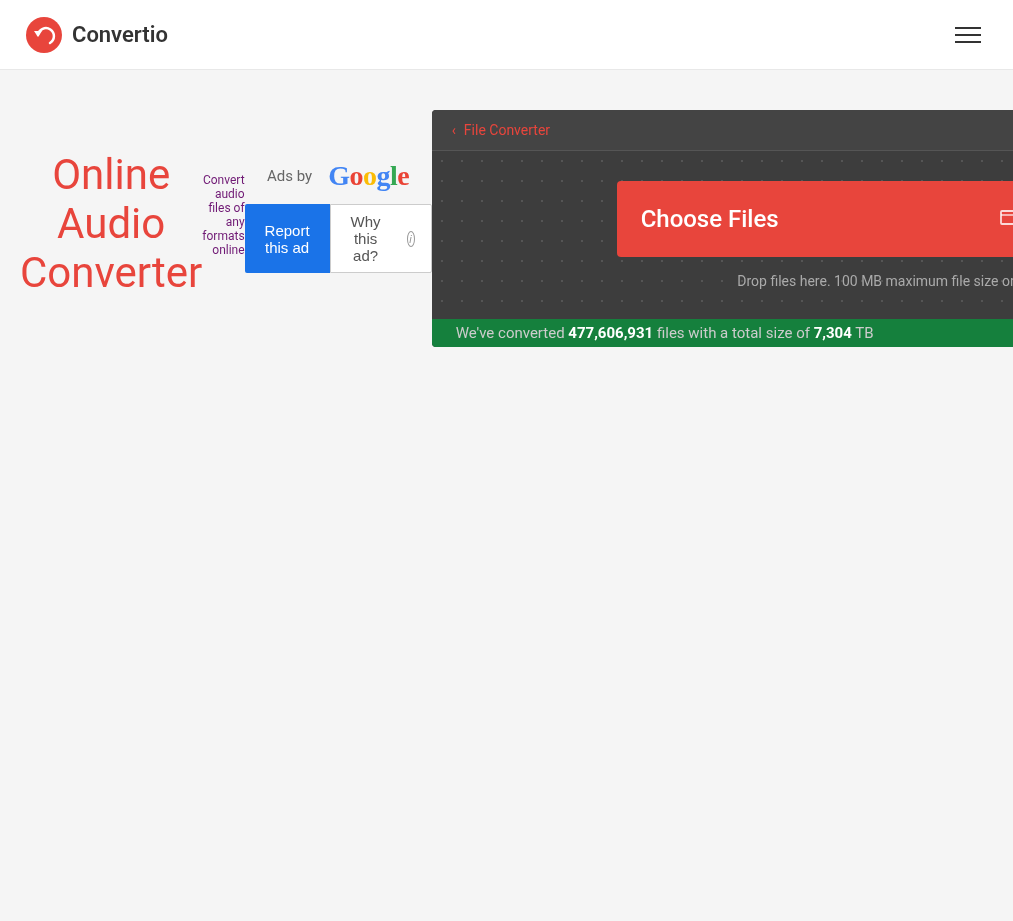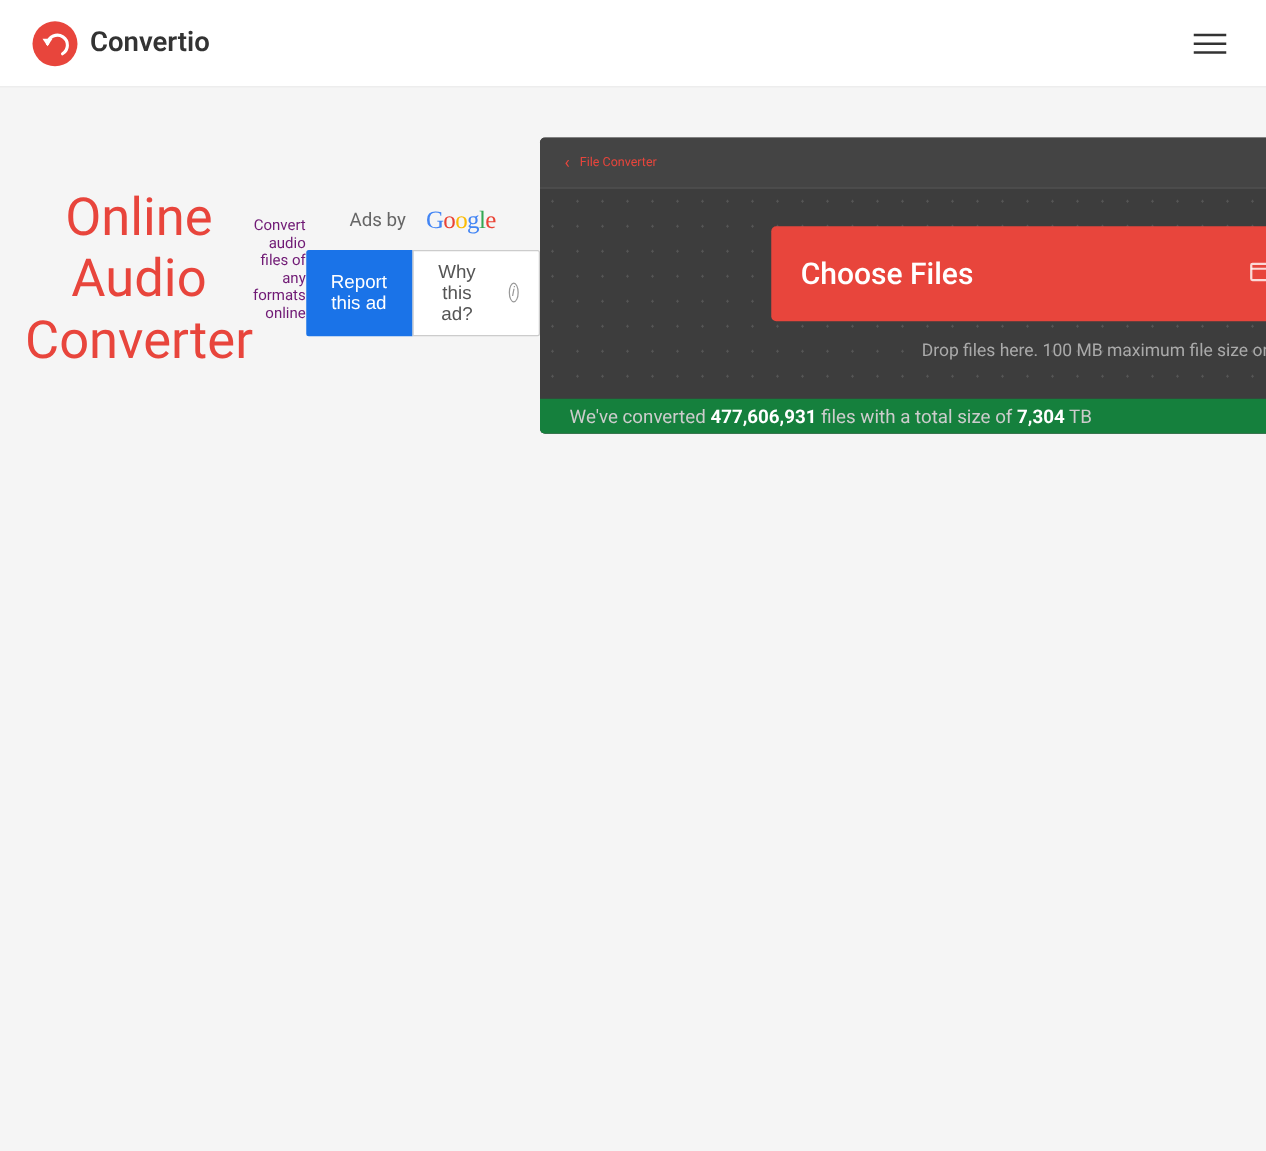--- a/index.html
+++ b/index.html
@@ -77,22 +77,22 @@
     .ads-by-google {
       display: flex;
       align-items: center;
       gap: 16px;
       font-size: 15px;
       color: #666;
     }
 
     .google-text {
       font-family: 'Times New Roman', serif;
-      font-size: 20px;
-      font-weight: 400;
+      font-size: 28px;
+      font-weight: 700;
       color: #555;
       letter-spacing: -0.5px;
     }
 
     .google-text .g { color: #4285F4; }
     .google-text .o1 { color: #EA4335; }
     .google-text .o2 { color: #FBBC05; }
     .google-text .g2 { color: #4285F4; }
     .google-text .l { color: #34A853; }
     .google-text .e { color: #EA4335; }
@@ -159,21 +159,21 @@
       border-bottom: 1px solid #555;
     }
 
     .converter-nav .chevron {
       color: #e8453c;
       font-size: 14px;
     }
 
     .converter-nav-label {
       color: #e8453c;
-      font-size: 10px;
+      font-size: 14px;
     }
 
     
     .upload-area {
       padding: 30px 20px;
       background: #3d3d3d;
       background-image: radial-gradient(circle, #555 1px, transparent 1px);
       background-size: 20px 20px;
       display: flex;
       flex-direction: column;

